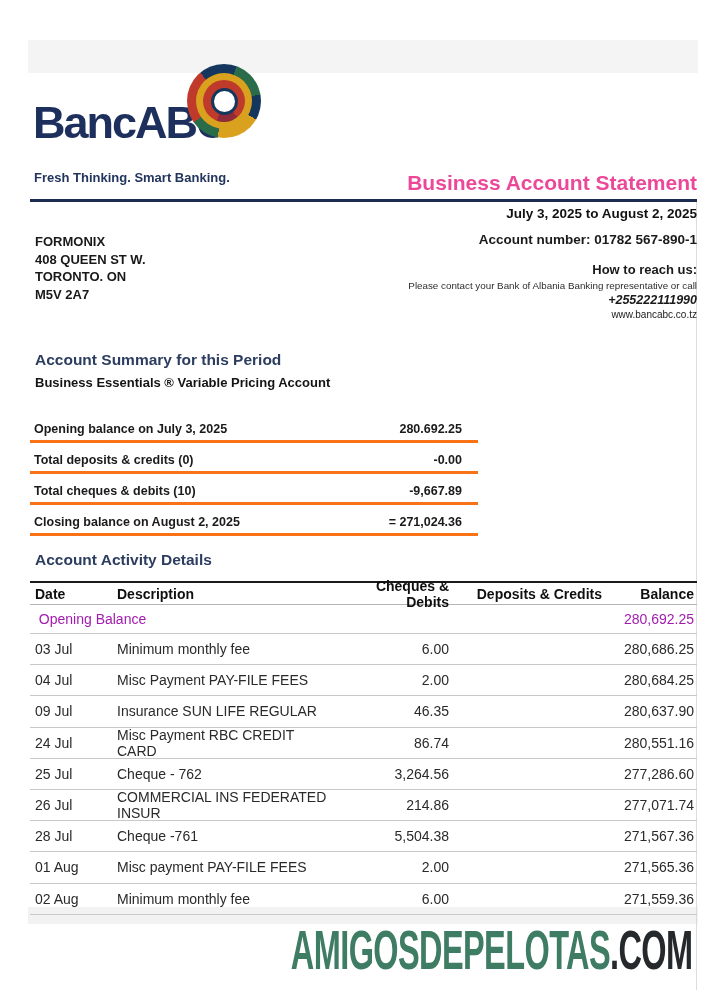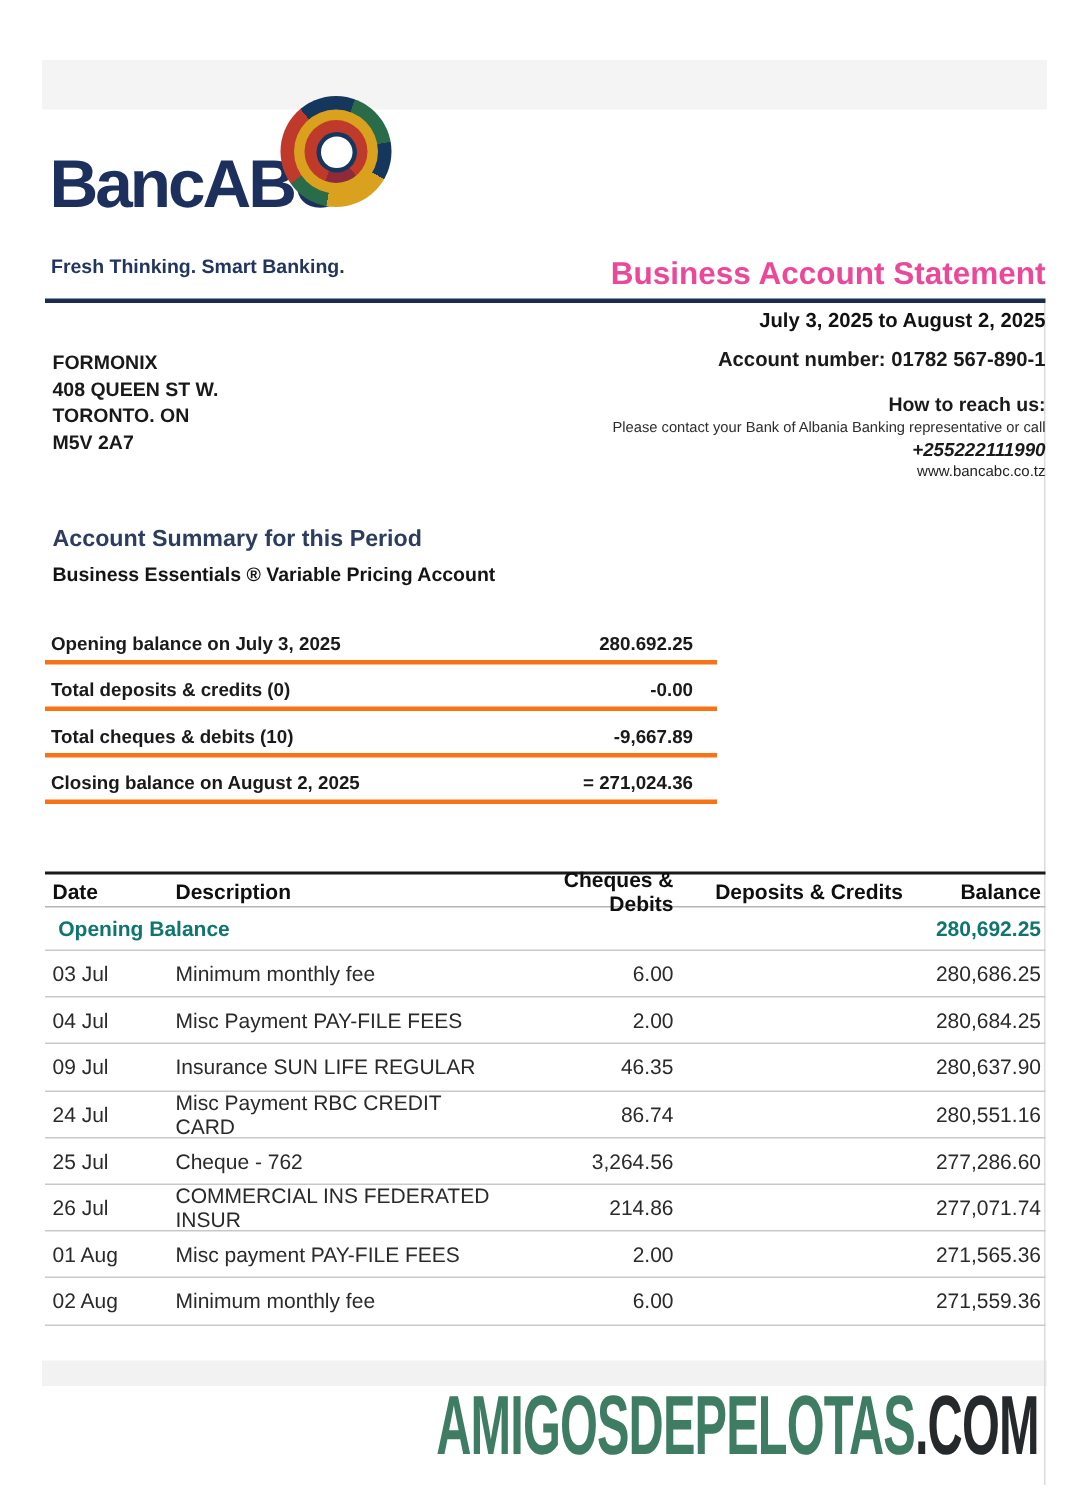--- a/index.html
+++ b/index.html
@@ -61,21 +61,21 @@
   }
   .summary-row .val { padding-right:16px; }
 
   
   .activity-table { position:absolute; left:30px; top:581px; width:667px; font-size:14px; }
   .at-header {
     display:flex; align-items:center; height:24px; box-sizing:border-box;
     border-top:2px solid #1a1a1a; border-bottom:1px solid #b5b5b5; font-weight:bold; color:#0f0f0f;
   }
   .at-row { display:flex; align-items:center; height:30.2px; border-bottom:1px solid #c9c9c9; color:#2a2a2a; }
-  .at-row.bold { height:28px; font-weight:bold; color:#0f766e;gap:16px; }
+  .at-row.bold { height:28px; font-weight:normal; color:#a21caf;gap:16px; }
   .c-date    { width:87px;  padding-left:5px; box-sizing:border-box; }
   .c-desc    { width:215px; }
   .c-debit   { width:125px; text-align:right; padding-right:8px;  box-sizing:border-box; }
   .c-credit  { width:153px; text-align:right; padding-right:8px;  box-sizing:border-box; }
   .c-balance { width:87px;  text-align:right; padding-right:3px;  box-sizing:border-box; }
 
   
   .watermark {
     position:absolute; right:28px; top:926px; height:48px; line-height:48px;
     font-size:56px; font-weight:bold; letter-spacing:-1px; white-space:nowrap;
@@ -139,20 +139,21 @@
     <div class="summary-row">
       <span>Total cheques &amp; debits (10)</span>
       <span class="val">-9,667.89</span>
     </div>
     <div class="summary-row">
       <span>Closing balance on August 2, 2025</span>
       <span class="val">= 271,024.36</span>
     </div>
   </div>
 
+  <div class="section-title t-activity">Account Activity Details</div>
 
   <div class="activity-table">
     <div class="at-header">
       <span class="c-date">Date</span>
       <span class="c-desc">Description</span>
       <span class="c-debit">Cheques &amp; Debits</span>
       <span class="c-credit">Deposits &amp; Credits</span>
       <span class="c-balance">Balance</span>
     </div>
 
@@ -200,20 +201,27 @@
       <span class="c-balance">277,286.60</span>
     </div>
     <div class="at-row">
       <span class="c-date">26 Jul</span>
       <span class="c-desc">COMMERCIAL INS FEDERATED INSUR</span>
       <span class="c-debit">214.86</span>
       <span class="c-credit"></span>
       <span class="c-balance">277,071.74</span>
     </div>
     <div class="at-row">
+      <span class="c-date">28 Jul</span>
+      <span class="c-desc">Cheque -761</span>
+      <span class="c-debit">5,504.38</span>
+      <span class="c-credit"></span>
+      <span class="c-balance">271,567.36</span>
+    </div>
+    <div class="at-row">
       <span class="c-date">01 Aug</span>
       <span class="c-desc">Misc payment PAY-FILE FEES</span>
       <span class="c-debit">2.00</span>
       <span class="c-credit"></span>
       <span class="c-balance">271,565.36</span>
     </div>
     <div class="at-row">
       <span class="c-date">02 Aug</span>
       <span class="c-desc">Minimum monthly fee</span>
       <span class="c-debit">6.00</span>

